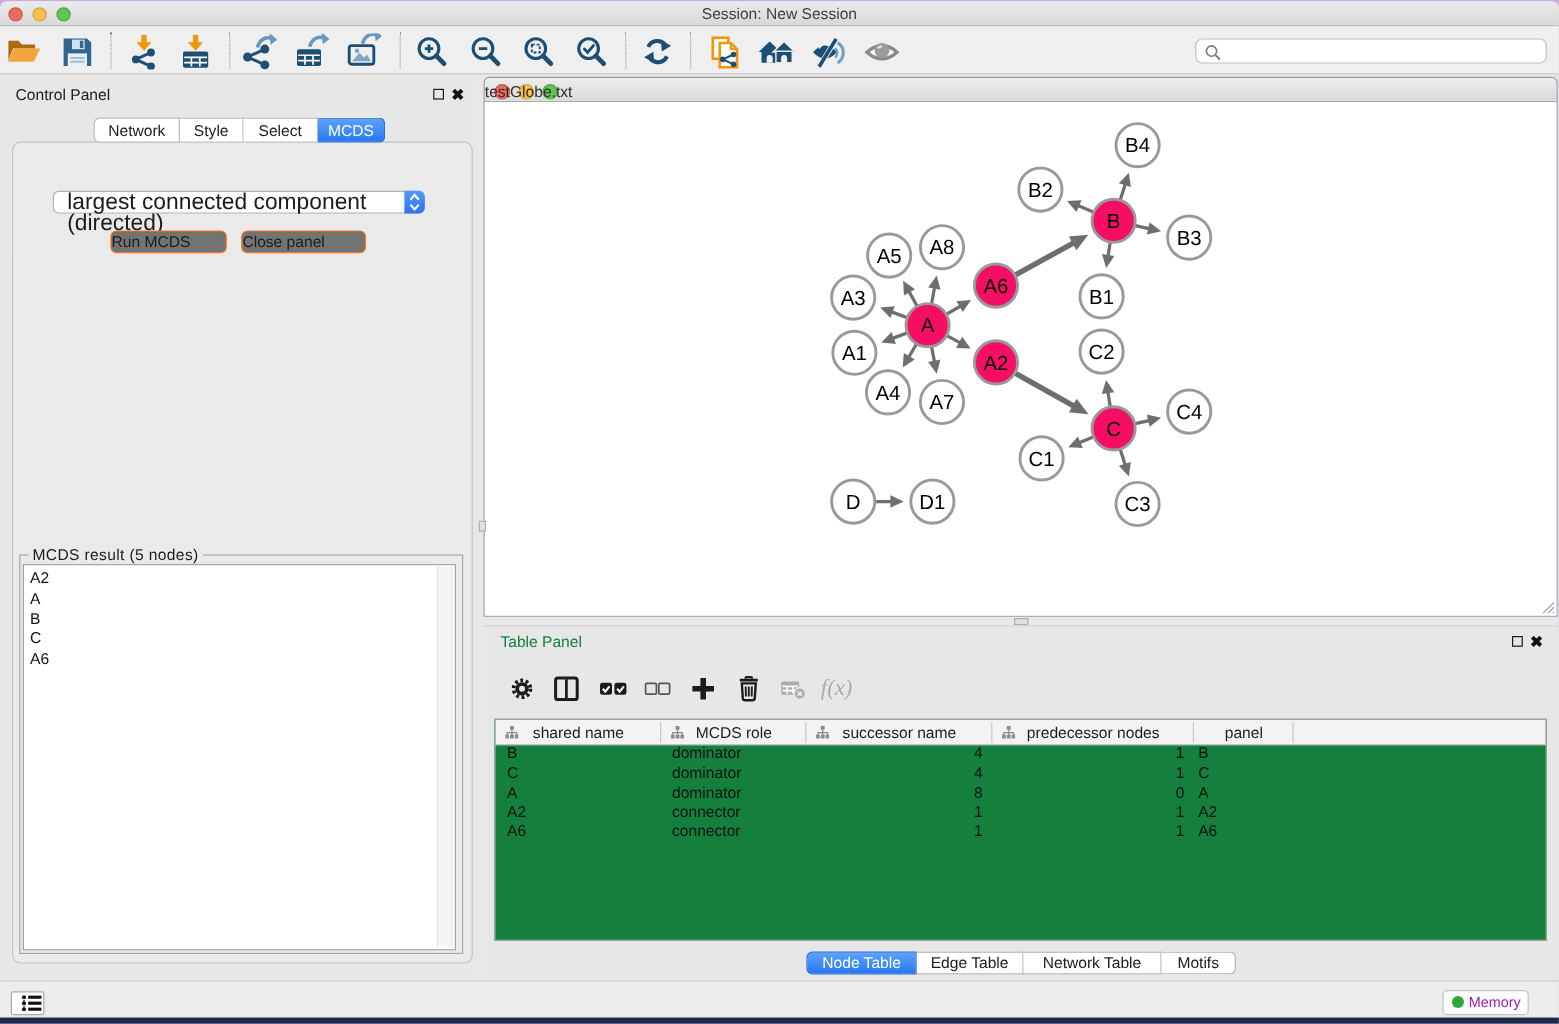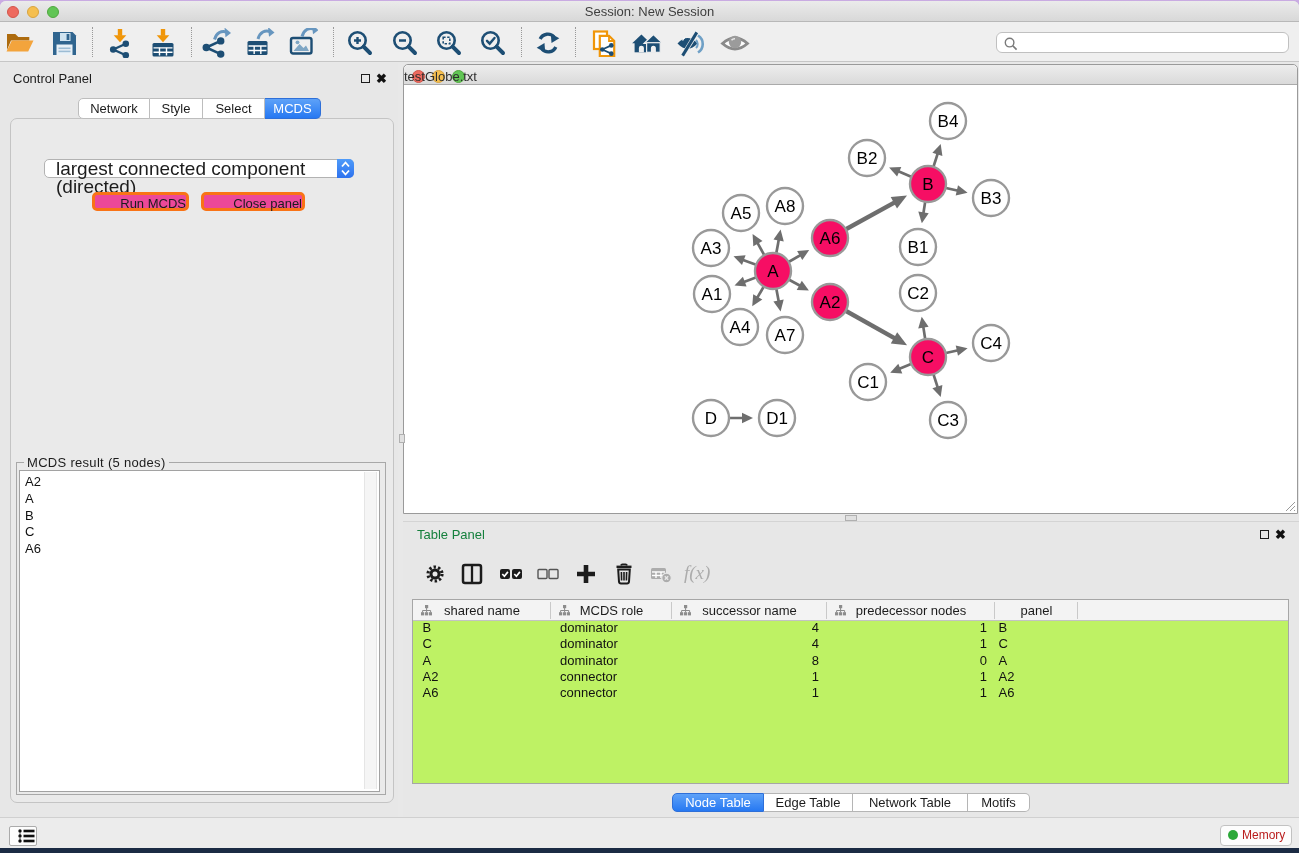--- a/index.html
+++ b/index.html
@@ -17,21 +17,21 @@
 #cp { position:absolute; left:0; top:62px; width:398px; height:754px; background:#e7e7e7; }
 #cp .ptitle { position:absolute; left:13px; top:8px; font-size:13px; color:#1c1c1c; }
 #cpbody { position:absolute; left:10px; top:55px; width:384px; height:685px; background:#eaeaea; border:1px solid #c4c4c4; border-radius:7px; }
 #tabs { position:absolute; left:78px; top:35px; height:21px; display:flex; z-index:3; }
 #tabs div { height:21px; line-height:20px; font-size:13px; text-align:center; background:#fff; border:1px solid #bdbdbd; border-left:none; color:#1c1c1c; }
 #tabs div:first-child { border-left:1px solid #bdbdbd; border-radius:5px 0 0 5px; }
 #tabs div.sel { background:linear-gradient(#5ea2f8,#2678f2); color:#fff; border-color:#2e6fd8; border-radius:0 5px 5px 0; }
 #optlabel { position:absolute; left:0; top:72.5px; width:398px; text-align:center; font-size:13.5px; letter-spacing:0.45px; color:#1c1c1c; }
 #dropdown { position:absolute; left:44px; top:96px; width:310px; height:19px; background:#fff; border:1px solid #b2b2b2; border-radius:5px; font-size:19px; line-height:18px; color:#1c1c1c; padding-left:11px; }
 #ddcap { position:absolute; right:-1px; top:-1px; width:17px; height:19px; background:linear-gradient(#4f9bf9,#2d72ef); border-radius:0 5px 5px 0; }
-.btn { position:absolute; height:19px; background:#ec4899; border:3px solid #f97316; border-radius:5px; font-size:13px; text-align:right; line-height:17px; color:#1c1c1c; }
+.btn { position:absolute; height:19px; background:#737373; border:1px solid #f97316; border-radius:5px; font-size:13px; text-align:left; line-height:17px; color:#1c1c1c; }
 #fieldset { position:absolute; left:16px; top:399px; width:370px; height:333px; border:1px solid #a8a8a8; }
 #legend { position:absolute; left:7px; top:-8px; background:#eaeaea; padding:0 3px; font-size:13px; letter-spacing:0.3px; color:#1c1c1c; }
 #listbox { position:absolute; left:2px; top:7px; width:361px; height:322px; background:#fff; border:1px solid #a2a2a2; font-size:13px; color:#111; padding-top:3px; }
 #listbox .li { padding-left:5px; height:16.8px; line-height:16px; }
 #sbtrack { position:absolute; right:2px; top:1px; width:13px; height:317px; background:#f5f5f5; border-left:1px solid #e5e5e5; border-right:1px solid #e5e5e5; }
 
 #nw { position:absolute; left:403px; top:63px; width:895px; height:450px; border:1px solid #9a9a9a; border-radius:5px 5px 0 0; background:#fff; }
 #nwtitle { position:absolute; left:0; top:0; width:100%; height:20px; background:linear-gradient(#ededed,#dadada); border-bottom:1px solid #aaa; border-radius:5px 5px 0 0; }
 #nwtitle .t1 { left:8px;  background:#ee6a5f; border:1px solid #d2554a; }
 #nwtitle .t2 { left:28px; background:#f5bf4f; border:1px solid #d8a33e; }
@@ -39,36 +39,36 @@
 #nwtitle .tl { top:4.5px; width:13px; height:13px; }
 #nwtext { position:absolute; top:3.5px; width:100%; text-align:left; font-size:13px; color:#2e2e2e; }
 #canvas { position:absolute; left:0; top:21px; width:893px; height:427px; background:#fff; }
 #grip { position:absolute; right:1px; bottom:1px; width:12px; height:12px; }
 
 #tp { position:absolute; left:403px; top:520px; width:896px; height:296px; background:#e7e7e7; border-top:1px solid #d4d4d4; }
 #tp .ptitle { position:absolute; left:14px; top:5px; font-size:13px; color:#15803d; }
 .tpi { position:absolute; top:0; }
 #tptools { position:absolute; left:0; top:40px; width:896px; height:26px; }
 #tptools .tpi { top:0; }
-#ttable { position:absolute; left:9px; top:77px; width:877px; height:185px; background:#bef264; border:1px solid #a6a6a6; }
+#ttable { position:absolute; left:9px; top:77px; width:877px; height:185px; background:#15803d; border:1px solid #a6a6a6; }
 #thead { position:absolute; left:0; top:0; width:875px; height:21px; background:#f3f3f3; border-bottom:1px solid #c3c3c3; }
 .hcell { position:absolute; top:0; height:20px; font-size:13px; color:#1c1c1c; }
 .hcell span { position:absolute; width:100%; text-align:center; top:2.5px; }
 .hsep { position:absolute; top:2px; height:17px; width:0; border-left:1px solid #c9c9c9; }
 #tbody { position:absolute; left:0; top:21px; width:875px; height:162px; overflow:hidden; }
 .trow { position:absolute; left:0; width:875px; height:16.4px; font-size:13px; color:#111; }
 .trow span { position:absolute; top:0; }
 #btabs { position:absolute; left:269px; top:271px; height:19px; display:flex; }
 #btabs div { height:19px; line-height:18px; font-size:13px; text-align:center; background:#fff; border:1px solid #b5b5b5; border-left:none; color:#1c1c1c; }
 #btabs div.sel { background:linear-gradient(#5ea2f8,#2678f2); color:#fff; border-color:#2e6fd8; border-radius:5px 0 0 5px; border-left:1px solid #2e6fd8; }
 #btabs div:last-child { border-radius:0 5px 5px 0; }
 
 #status { position:absolute; left:0; top:816px; width:100%; height:32px; background:#ececec; border-top:1px solid #d0d0d0; }
 #listbtn { position:absolute; left:9px; top:8px; width:28px; height:20px; background:#fdfdfd; border:1px solid #ababab; border-radius:2px; }
-#membtn { position:absolute; right:7px; top:7px; width:72px; height:21px; background:#fdfdfd; border:1px solid #c2c2c2; border-radius:4px; font-size:12px; color:#b91c1c; line-height:19px; }
+#membtn { position:absolute; right:25px; top:7px; width:72px; height:21px; background:#fdfdfd; border:1px solid #c2c2c2; border-radius:4px; font-size:12px; color:#a21caf; line-height:19px; }
 #strip { position:absolute; left:0; top:848px; width:1299px; height:5px; background:#1b2b44; }
 .sq { position:absolute; width:9px; height:9px; border:1.5px solid #1c1c1c; }
 .xx { position:absolute; font-size:13px; font-weight:bold; color:#111; top:-3px; }
 </style></head><body>
 <div id="win">
   <div id="titlebar">
     <div class="tl t1"></div>
       <div class="tl t2"></div>
       <div class="tl t3"></div>
     <div id="titletext">Session: New Session</div>

